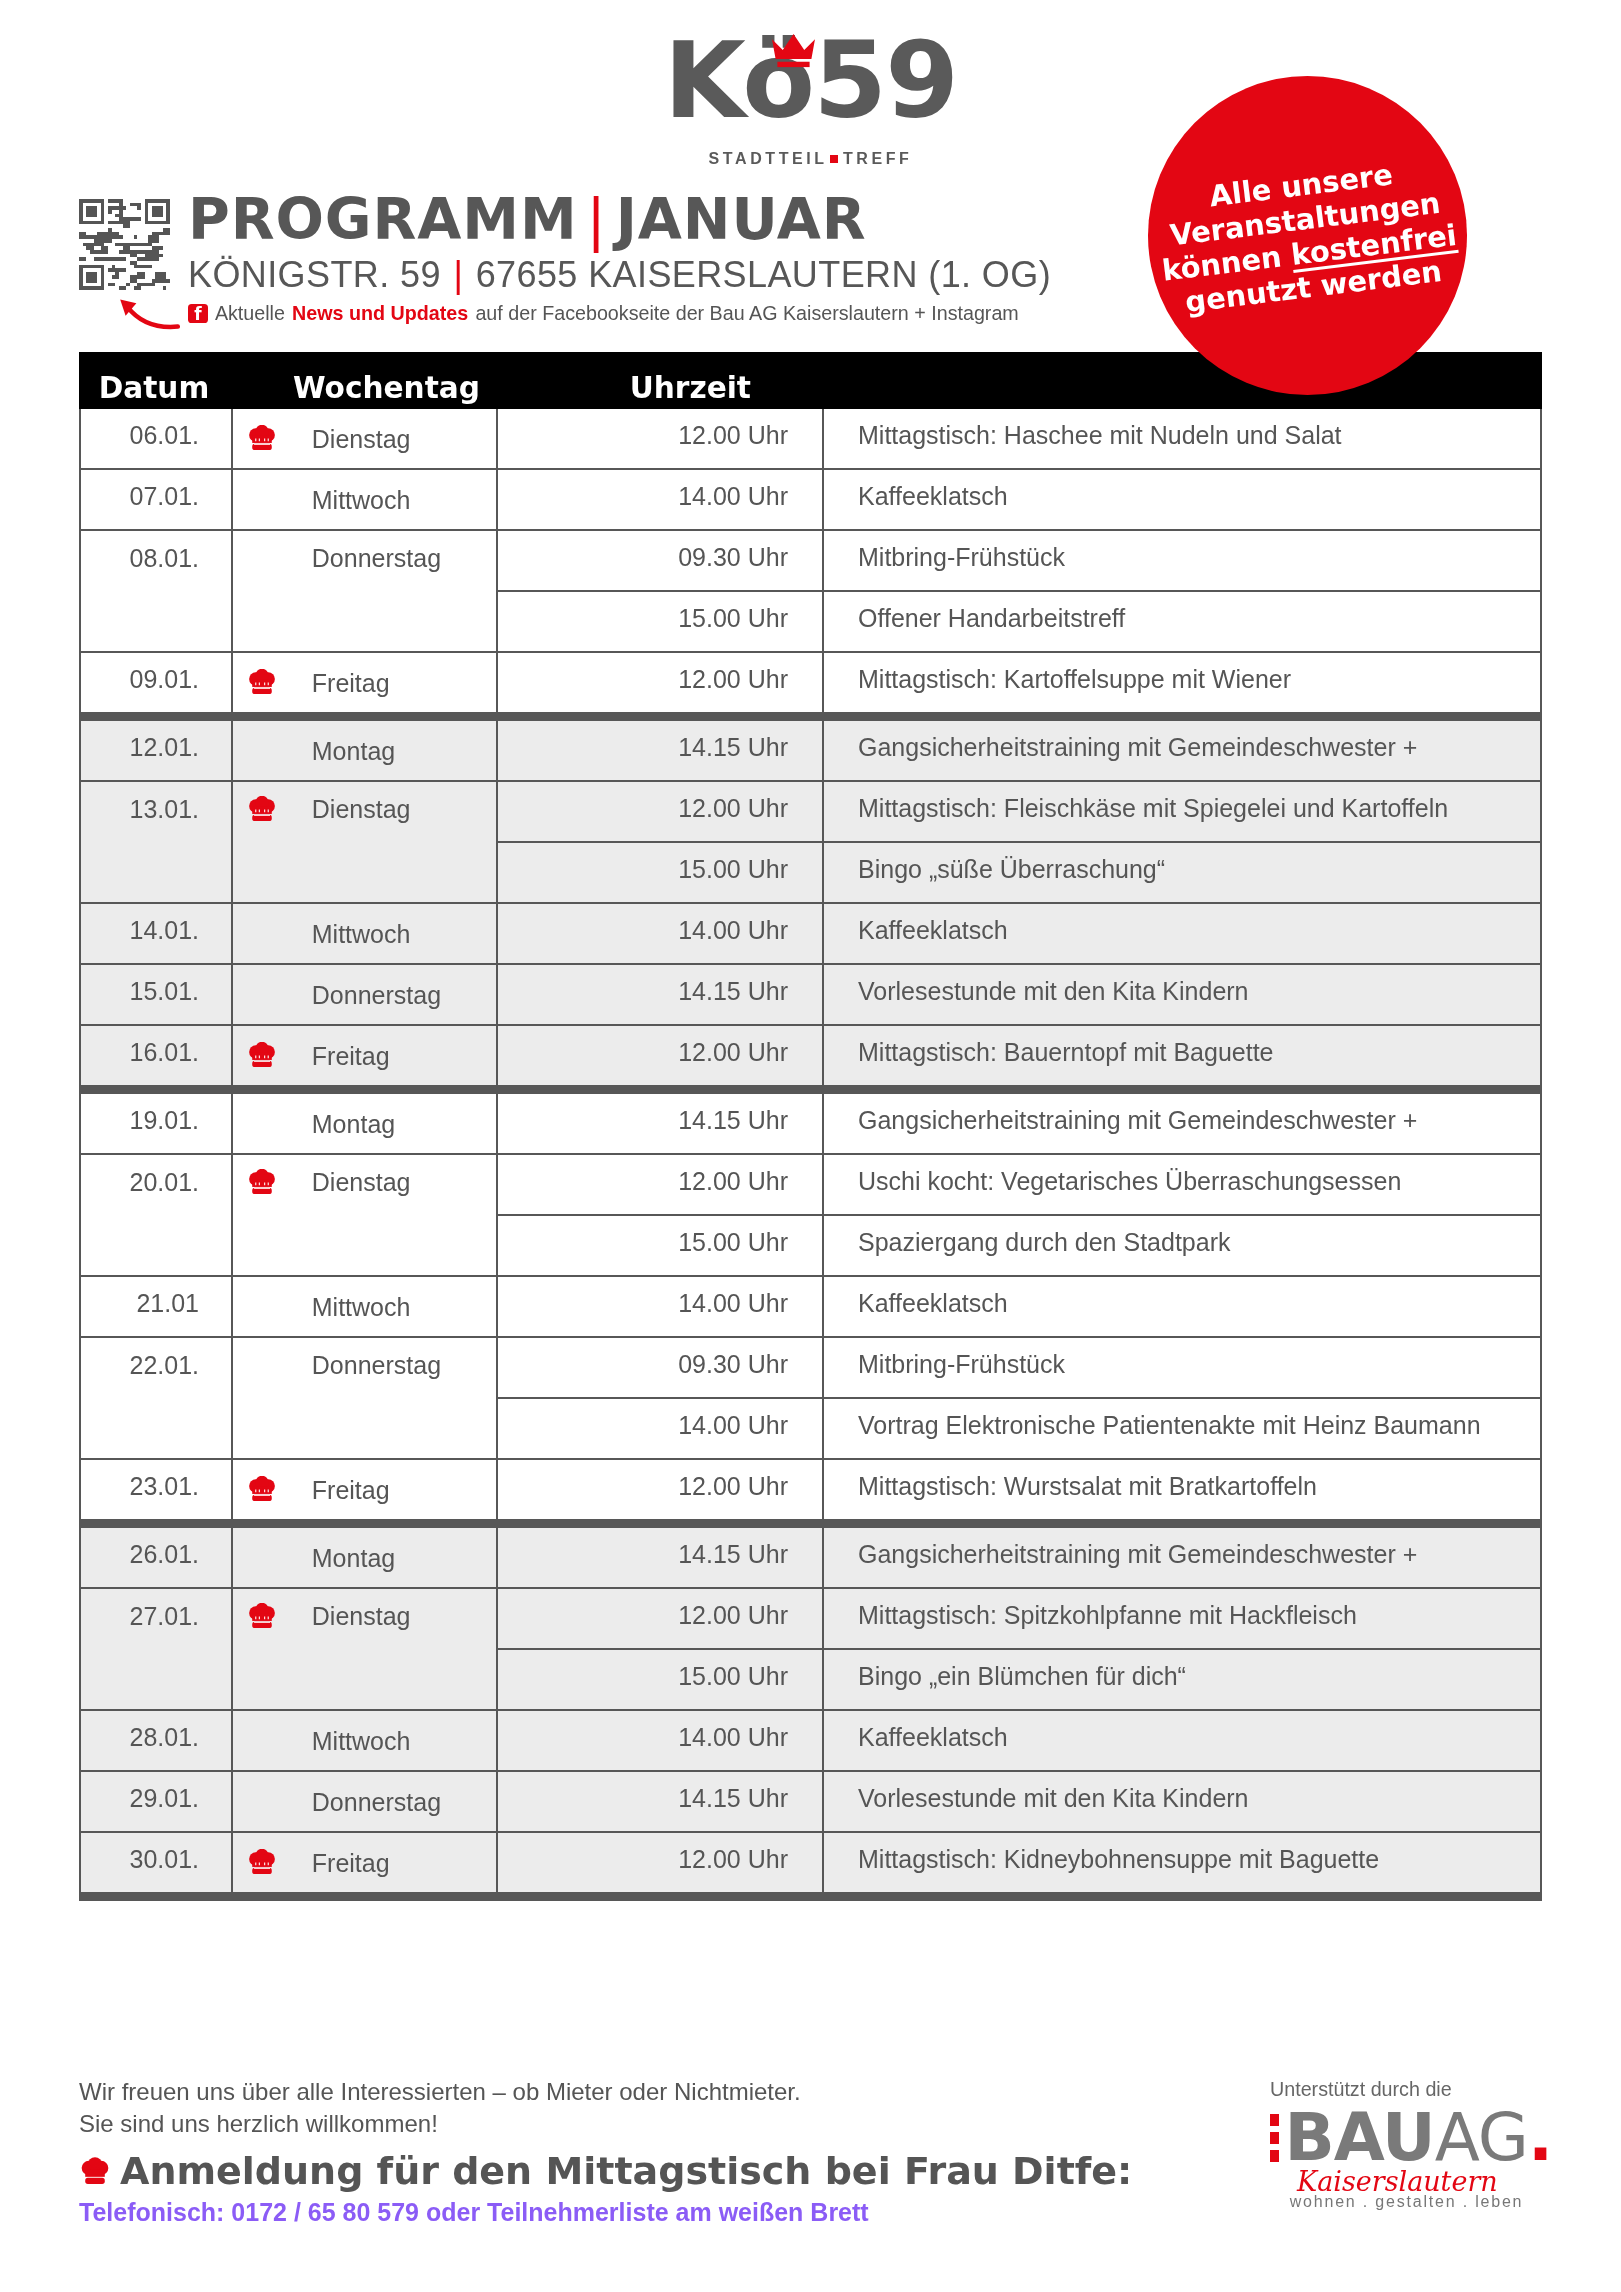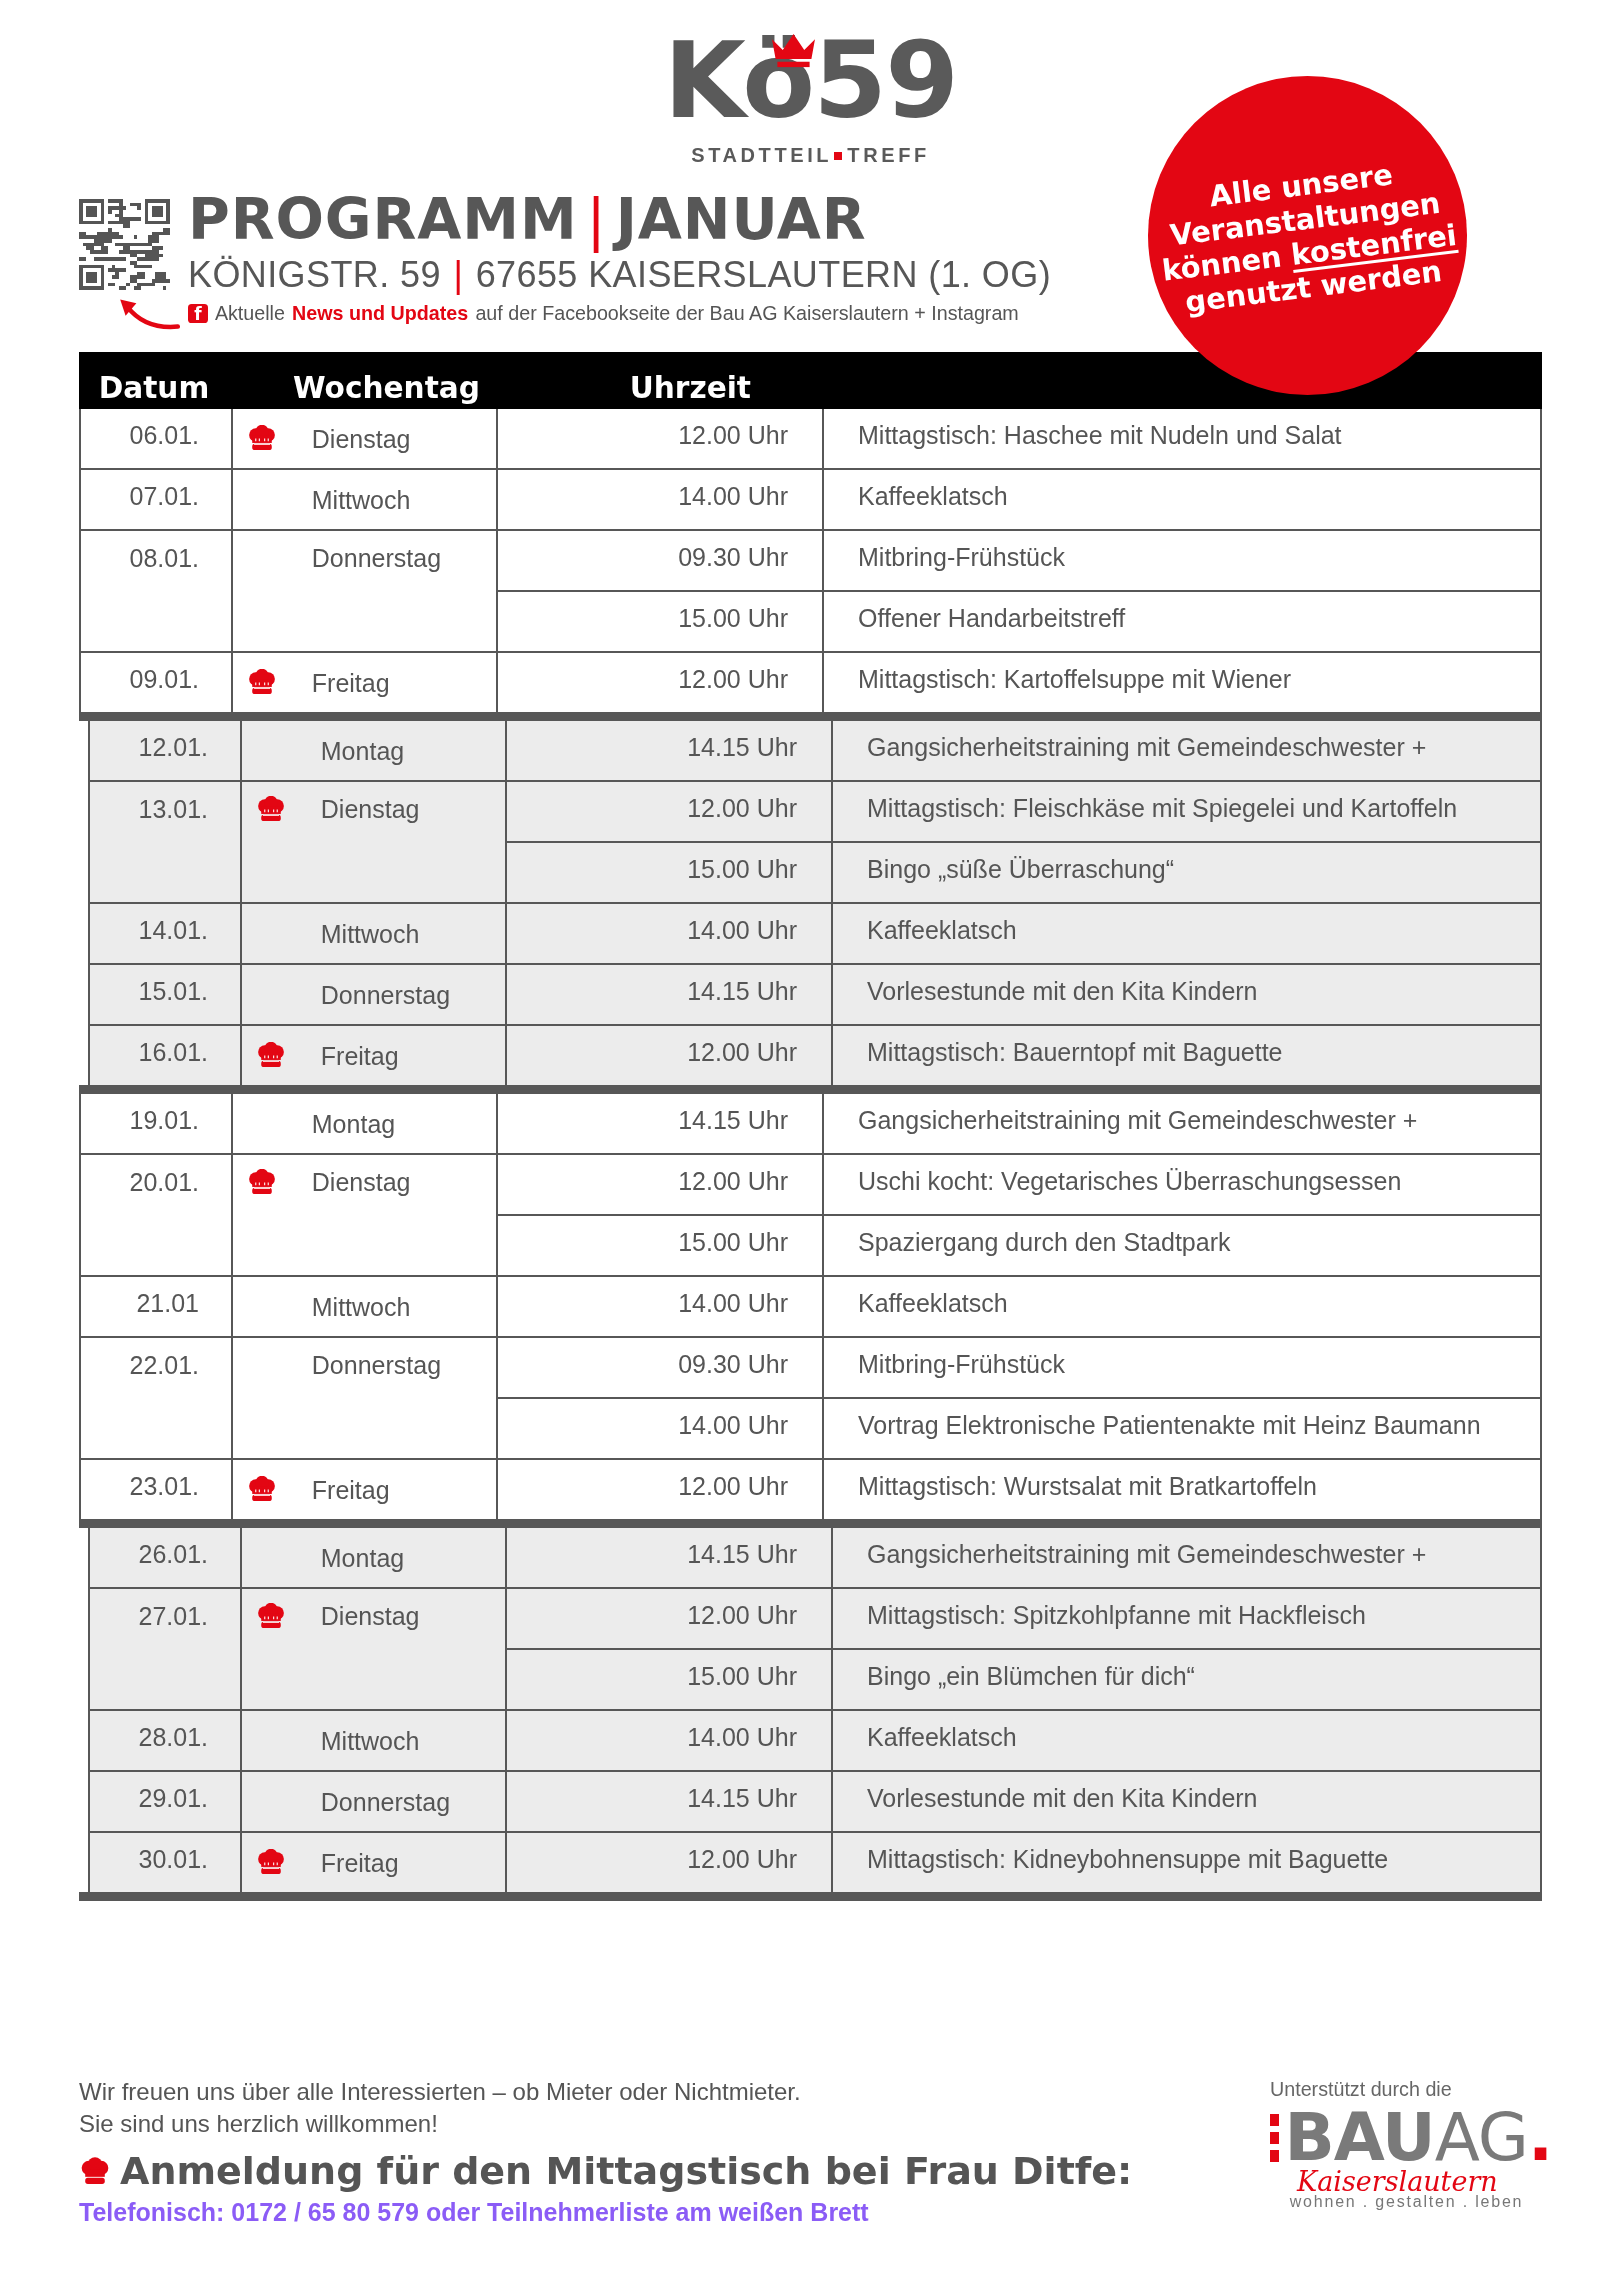--- a/index.html
+++ b/index.html
@@ -5,21 +5,21 @@
   html, body { margin:0; padding:0; }
   body { width:1621px; height:2293px; background:#ffffff; position:relative; overflow:hidden;
          font-family:"Liberation Sans", sans-serif; color:#555555; }
   .abs { position:absolute; }
 
   
   #logo { left:0; width:1621px; top:27px; text-align:center; }
   #logo .mark { position:relative; display:inline-block; font-family:"DejaVu Sans", sans-serif; font-weight:bold;
                 font-size:106px; letter-spacing:-1.8px; color:#5a5a5a; line-height:107px; }
   #logo .mark .crown { position:absolute; left:106px; top:7.2px; width:47px; height:34px; }
-  #logo .sub { font-size:20px; letter-spacing:3.6px; color:#5a5a5a; font-weight:bold; margin-top:10px; }
+  #logo .sub { font-size:16px; letter-spacing:3.6px; color:#5a5a5a; font-weight:bold; margin-top:16px; }
   #logo .sub .dot { display:inline-block; width:8px; height:8px; background:#e30613; margin:0 5.4px 0.9px 1.8px; vertical-align:middle; }
 
   
   #qr { left:79px; top:199px; width:91px; height:91px; }
   #title { left:188px; top:186px; font-family:"DejaVu Sans", sans-serif; font-weight:bold; font-size:57px; color:#575757; letter-spacing:0.9px; white-space:nowrap; }
   #title .sep { color:#e30613; font-weight:normal; margin:0 9px; }
   #address { left:188px; top:254px; font-size:36px; color:#575757; white-space:nowrap; letter-spacing:0.4px; }
   #address .sep { color:#e30613; margin:0 12.5px; }
   #social { left:118px; top:302px; font-size:19.7px; color:#555; white-space:nowrap; display:flex; align-items:center; gap:7.2px; }
   #social .fb { width:19.7px; height:19.7px; background:#e30613; border-radius:3.6px; color:#fff; font-weight:bold;
@@ -38,21 +38,21 @@
   #table { left:79px; top:352px; width:1463px; }
   .thead { height:57px; background:#000000; display:flex; color:#fff; font-weight:bold; font-size:29.6px;
            font-family:"DejaVu Sans", sans-serif; align-items:flex-end; }
   .thead div { padding-bottom:3.6px; }
   .th-date { width:155px; padding-left:19.7px; box-sizing:border-box; }
   .th-day  { width:265px; padding-left:59px; box-sizing:border-box; }
   .th-time { width:286px; text-align:right; padding-right:34px; box-sizing:border-box; }
   .th-event{ flex:1; padding-left:34px; box-sizing:border-box; }
 
   .week { border-left:2.7px solid #575757; border-right:2.7px solid #575757; }
-  .week.gray { background:#ececec;margin-left:9px; }
+  .week.gray { background:#ececec; }
   .week.white { background:#ffffff; }
   .wsep { height:9px; background:#575757; }
   .day { display:flex; border-top:2.7px solid #575757; }
   .week .day:first-child { border-top:none; }
   .c-date { width:152px; box-sizing:border-box; border-right:2.7px solid #575757; text-align:right; padding-right:32px;
             font-size:25px; padding-top:12.5px; }
   .c-day { width:265px; box-sizing:border-box; border-right:2.7px solid #575757; font-size:25px; padding-top:12.5px;
            padding-left:12.5px; display:flex; align-items:flex-start;gap:20px; }
   .c-day .hat { width:32px; height:27px; margin-right:14.3px; margin-top:1.8px; }
   .c-day .nohat { width:32px; margin-right:14.3px; }

